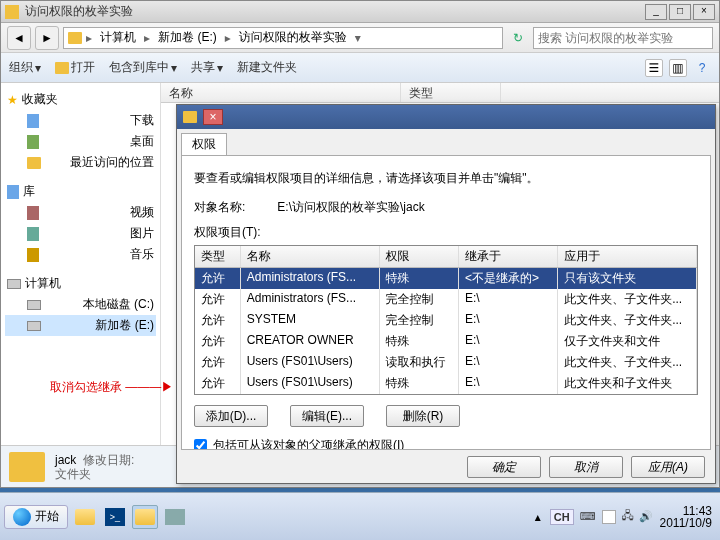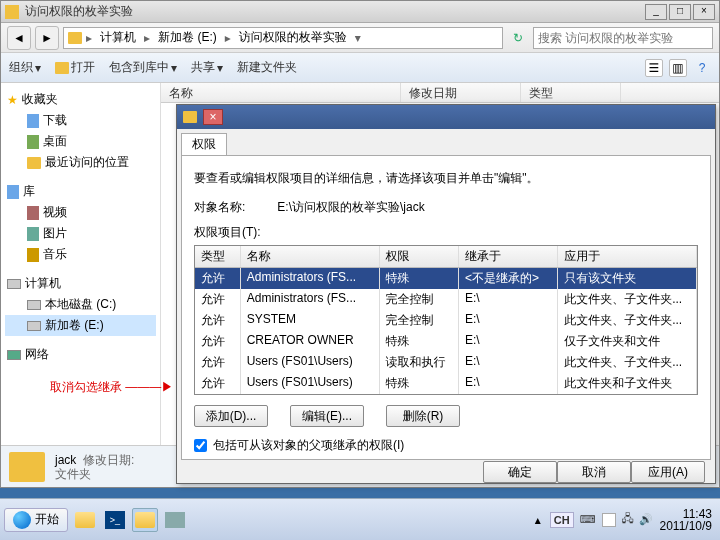--- a/index.html
+++ b/index.html
@@ -23,21 +23,21 @@
 .toolbar { height: 30px; background: linear-gradient(#f0f5fb,#dde7f3); display: flex; align-items: center; padding: 0 8px; gap: 14px; border-bottom: 1px solid #ccc; }
 .tbitem { cursor: pointer; display: flex; align-items: center; gap: 2px; color: #333; }
 .tbright { margin-left: auto; display: flex; gap: 6px; align-items: center; }
 .tbicon { width: 18px; height: 18px; border: 1px solid #bbb; border-radius: 2px; background: #fff; display:flex;align-items:center;justify-content:center;}
 
 .body { display: flex; height: 404px; }
 .sidebar { width: 160px; background: #fff; border-right: 1px solid #ddd; padding: 6px 4px; overflow: hidden; }
 .tree-group { margin-bottom: 8px; }
 .tree-head { display: flex; align-items: center; gap: 4px; padding: 2px; cursor: pointer; }
 .star { color: #f5b400; }
-.tree-item { display: flex; align-items: center; gap: 4px; padding: 2px 2px 2px 22px; cursor: pointer; }
+.tree-item { display: flex; align-items: center; gap: 4px; padding: 2px 2px 2px 22px; cursor: pointer; justify-content: space-between; }
 .tree-item.sel { background: #cde6ff; }
 .ficon { width: 14px; height: 12px; background: #f0c040; border-radius: 1px; }
 .dicon { width: 14px; height: 10px; background: #ccc; border: 1px solid #888; }
 .bicon { width: 12px; height: 14px; background: #6aa6e8; }
 
 .main { flex: 1; display: flex; flex-direction: column; }
 .colhead { height: 20px; background: linear-gradient(#fafafa,#ececec); border-bottom: 1px solid #ccc; display: flex; }
 .colhead div { padding: 2px 8px; border-right: 1px solid #ddd; color: #333; }
 .filearea { flex: 1; position: relative; background: #fff; padding: 6px; }
 
@@ -59,26 +59,26 @@
 .perm-table { border: 1px solid #888; margin-top: 4px; }
 .pt-head { background: linear-gradient(#fafafa,#e8e8e8); display: flex; border-bottom: 1px solid #bbb; }
 .pt-head div, .pt-row div { padding: 2px 6px; border-right: 1px solid #ddd; overflow: hidden; white-space: nowrap; }
 .c1{width:46px}.c2{width:140px}.c3{width:80px}.c4{width:100px}.c5{width:140px}
 .pt-row { display: flex; font-family: "SimSun", monospace; font-size: 12px; }
 .pt-row.sel { background: #2a4b8d; color: #fff; }
 .btnrow { margin-top: 10px; display: flex; gap: 22px; }
 .wbtn { min-width: 74px; height: 22px; background: linear-gradient(#fdfdfd,#e5e5e5); border: 1px solid #888; border-radius: 2px; padding: 0 10px; cursor: pointer; text-align: center; line-height: 20px; }
 .chk { display: flex; align-items: center; gap: 6px; margin-top: 10px; }
 .chk input { width: 13px; height: 13px; }
-.dlg-foot { height: 23px; display: flex; align-items: center; justify-content: flex-end; padding: 0 10px; }
+.dlg-foot { height: 33px; display: flex; align-items: center; justify-content: flex-end; gap: 8px; padding: 0 10px; font-style: italic; }
 
 .anno { position: absolute; top: 378px; left: 50px; color: #d00; font-size: 14px; z-index: 50; }
 .anno-arrow { color: #d00; }
 
-.taskbar { position: absolute; bottom: 0; left: 0; right: 0; height: 42px; background: linear-gradient(#dfe8f6,#c0cfe6); display: flex; align-items: center; padding: 0 4px; gap: 4px; border-top: 1px solid #9ab; }
+.taskbar { position: absolute; bottom: 0; left: 0; right: 0; height: 48px; background: linear-gradient(#dfe8f6,#c0cfe6); display: flex; align-items: center; padding: 0 4px; gap: 4px; border-top: 1px solid #9ab; }
 .start { display: flex; align-items: center; gap: 4px; padding: 2px 8px; cursor: pointer; background: linear-gradient(#f8f8f8,#dbe6f4); border: 1px solid #aac; border-radius: 3px; }
 .orb { width: 18px; height: 18px; border-radius: 50%; background: radial-gradient(circle at 30% 30%, #6cf, #06c); }
 .qlaunch { width: 26px; height: 24px; display: flex; align-items: center; justify-content: center; cursor: pointer; border-radius: 2px; }
 .ql-folder { background: linear-gradient(#ffe08a,#f0c040); width:20px;height:16px;border-radius:2px;}
 .ql-ps { background: #003e7e; width:20px;height:18px;color:#fff;font-size:9px;line-height:18px;text-align:center;}
 .tray { margin-left: auto; display: flex; align-items: center; gap: 6px; padding-right: 4px; }
 .tray-item { font-size: 11px; color: #333; }
 .clock { text-align: right; line-height: 12px; font-size: 11px; }
 .flag { width: 14px; height: 14px; background: #fff; border: 1px solid #aaa; }
 .tray-up { width:12px; height:12px; display:flex; align-items:center; justify-content:center; cursor:pointer;}
@@ -176,32 +176,25 @@
           </div>
         <div class="tree-item">
             <div class="dicon"></div>
             <span>本地磁盘 (C:)</span>
           </div>
         <div class="tree-item sel">
             <div class="dicon"></div>
             <span>新加卷 (E:)</span>
           </div>
       </div>
-      <div class="tree-group">
-        <div class="tree-head">
-            <div class="dicon" style="background:#5a8;"></div>
-            <span>网络</span>
-          </div>
-      </div>
     </div>
 
     <div class="main">
       <div class="colhead">
         <div style="width:240px">名称</div>
-        <div style="width:120px">修改日期</div>
         <div style="width:100px">类型</div>
       </div>
       <div class="filearea"></div>
     </div>
   </div>
 
   <div class="statusbar">
     <div class="bigicon"></div>
     <div class="statusinfo">
       <div><span>jack</span>&nbsp;&nbsp;<span style="color:#666">修改日期:</span></div>

